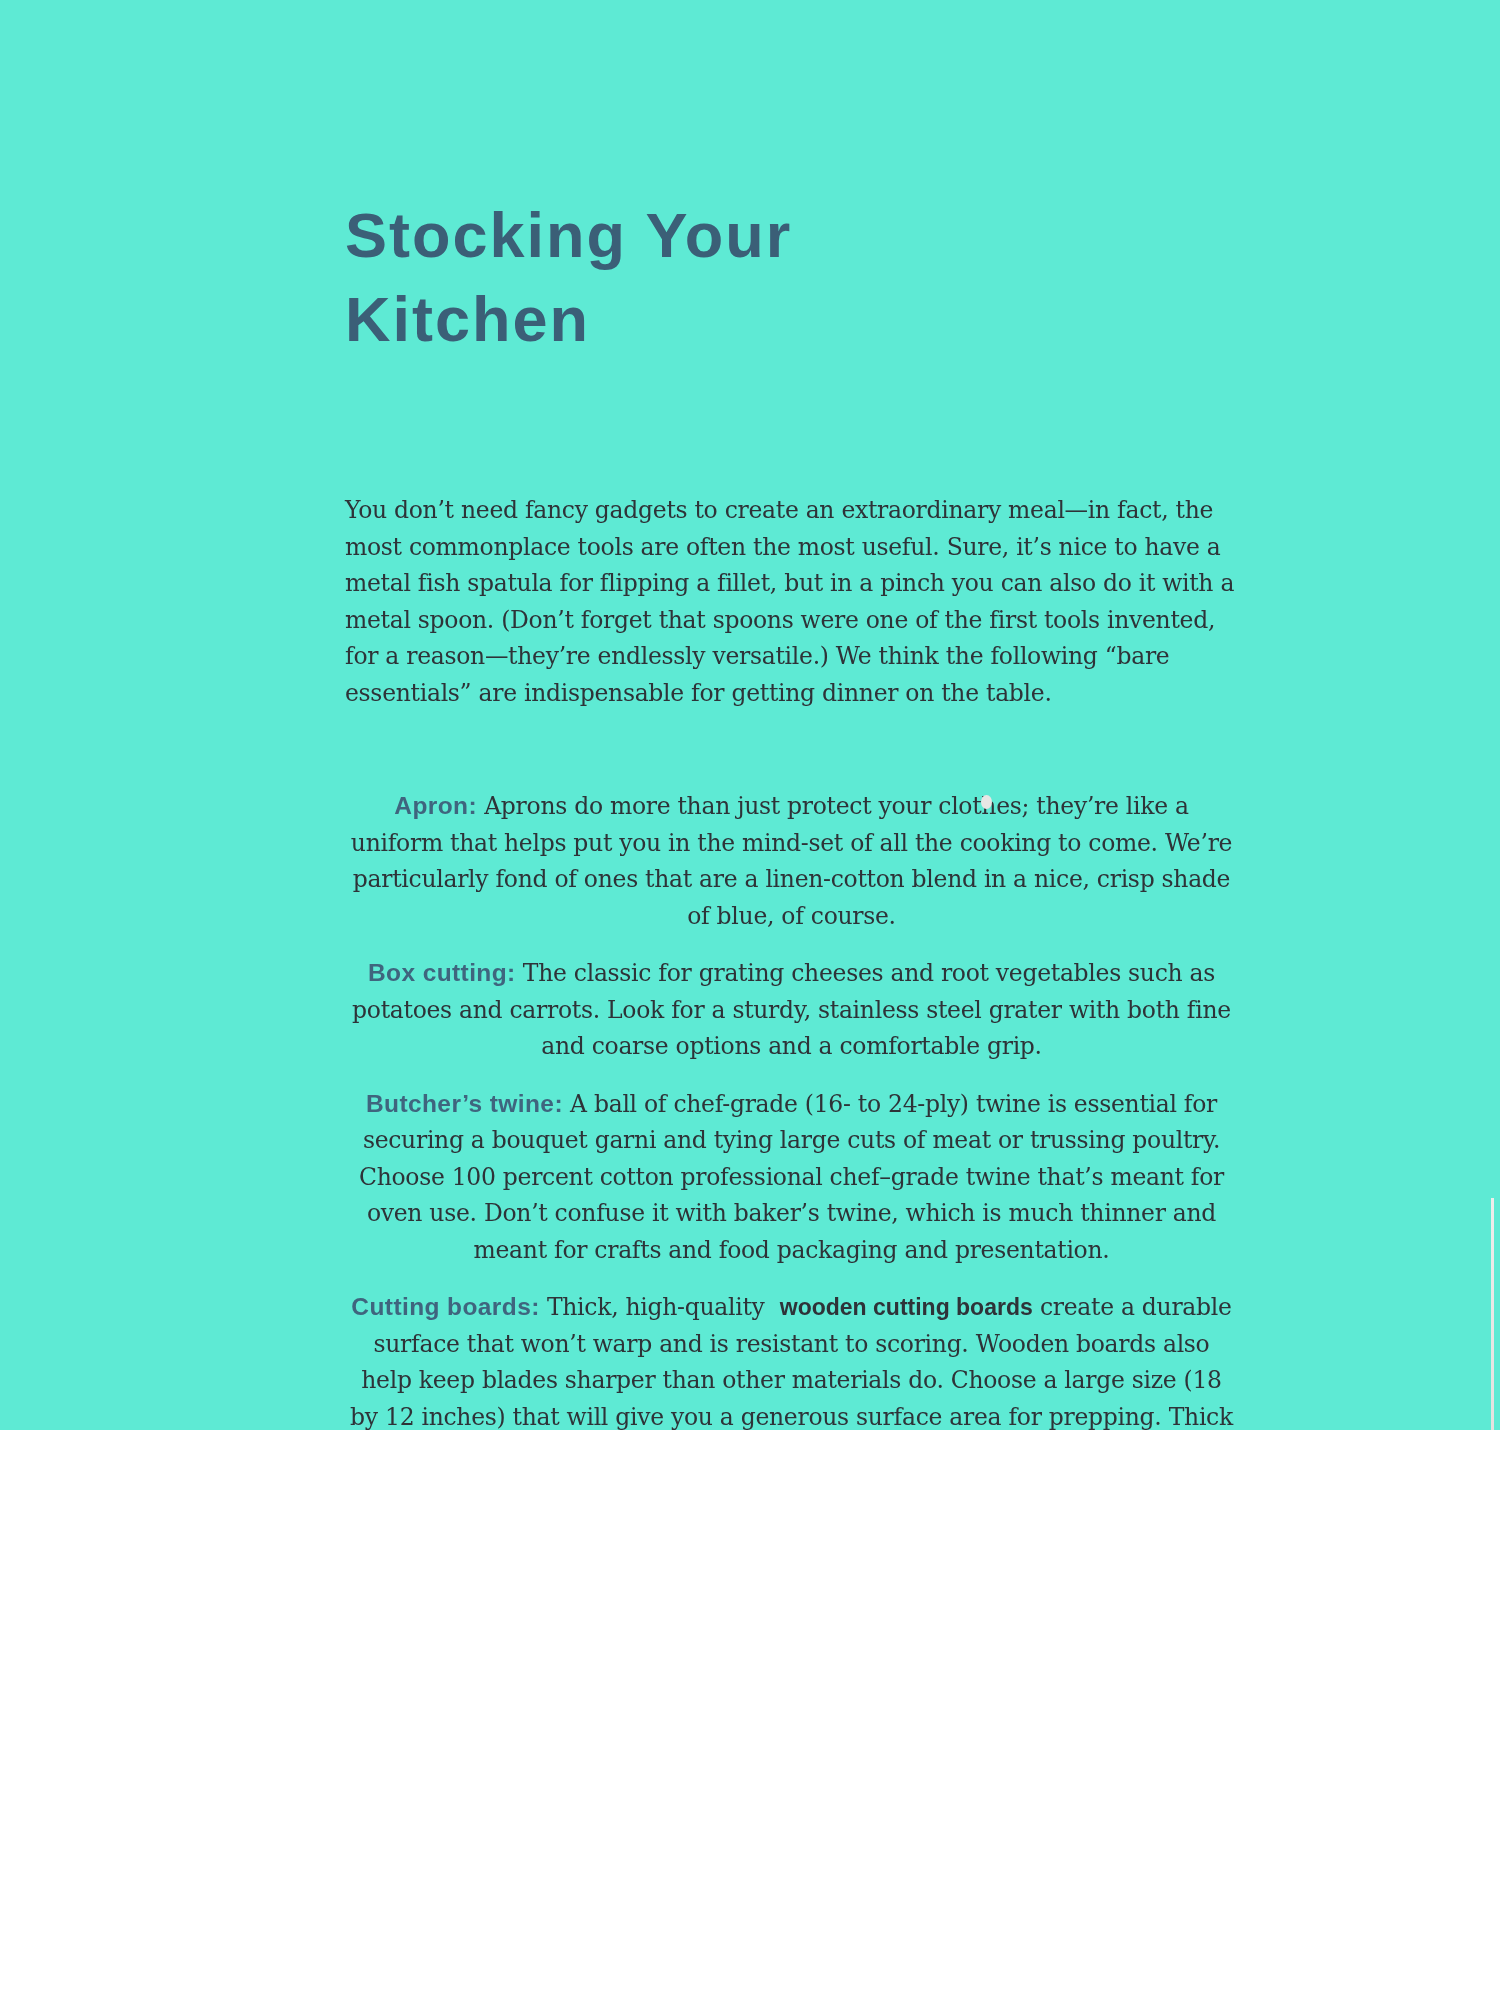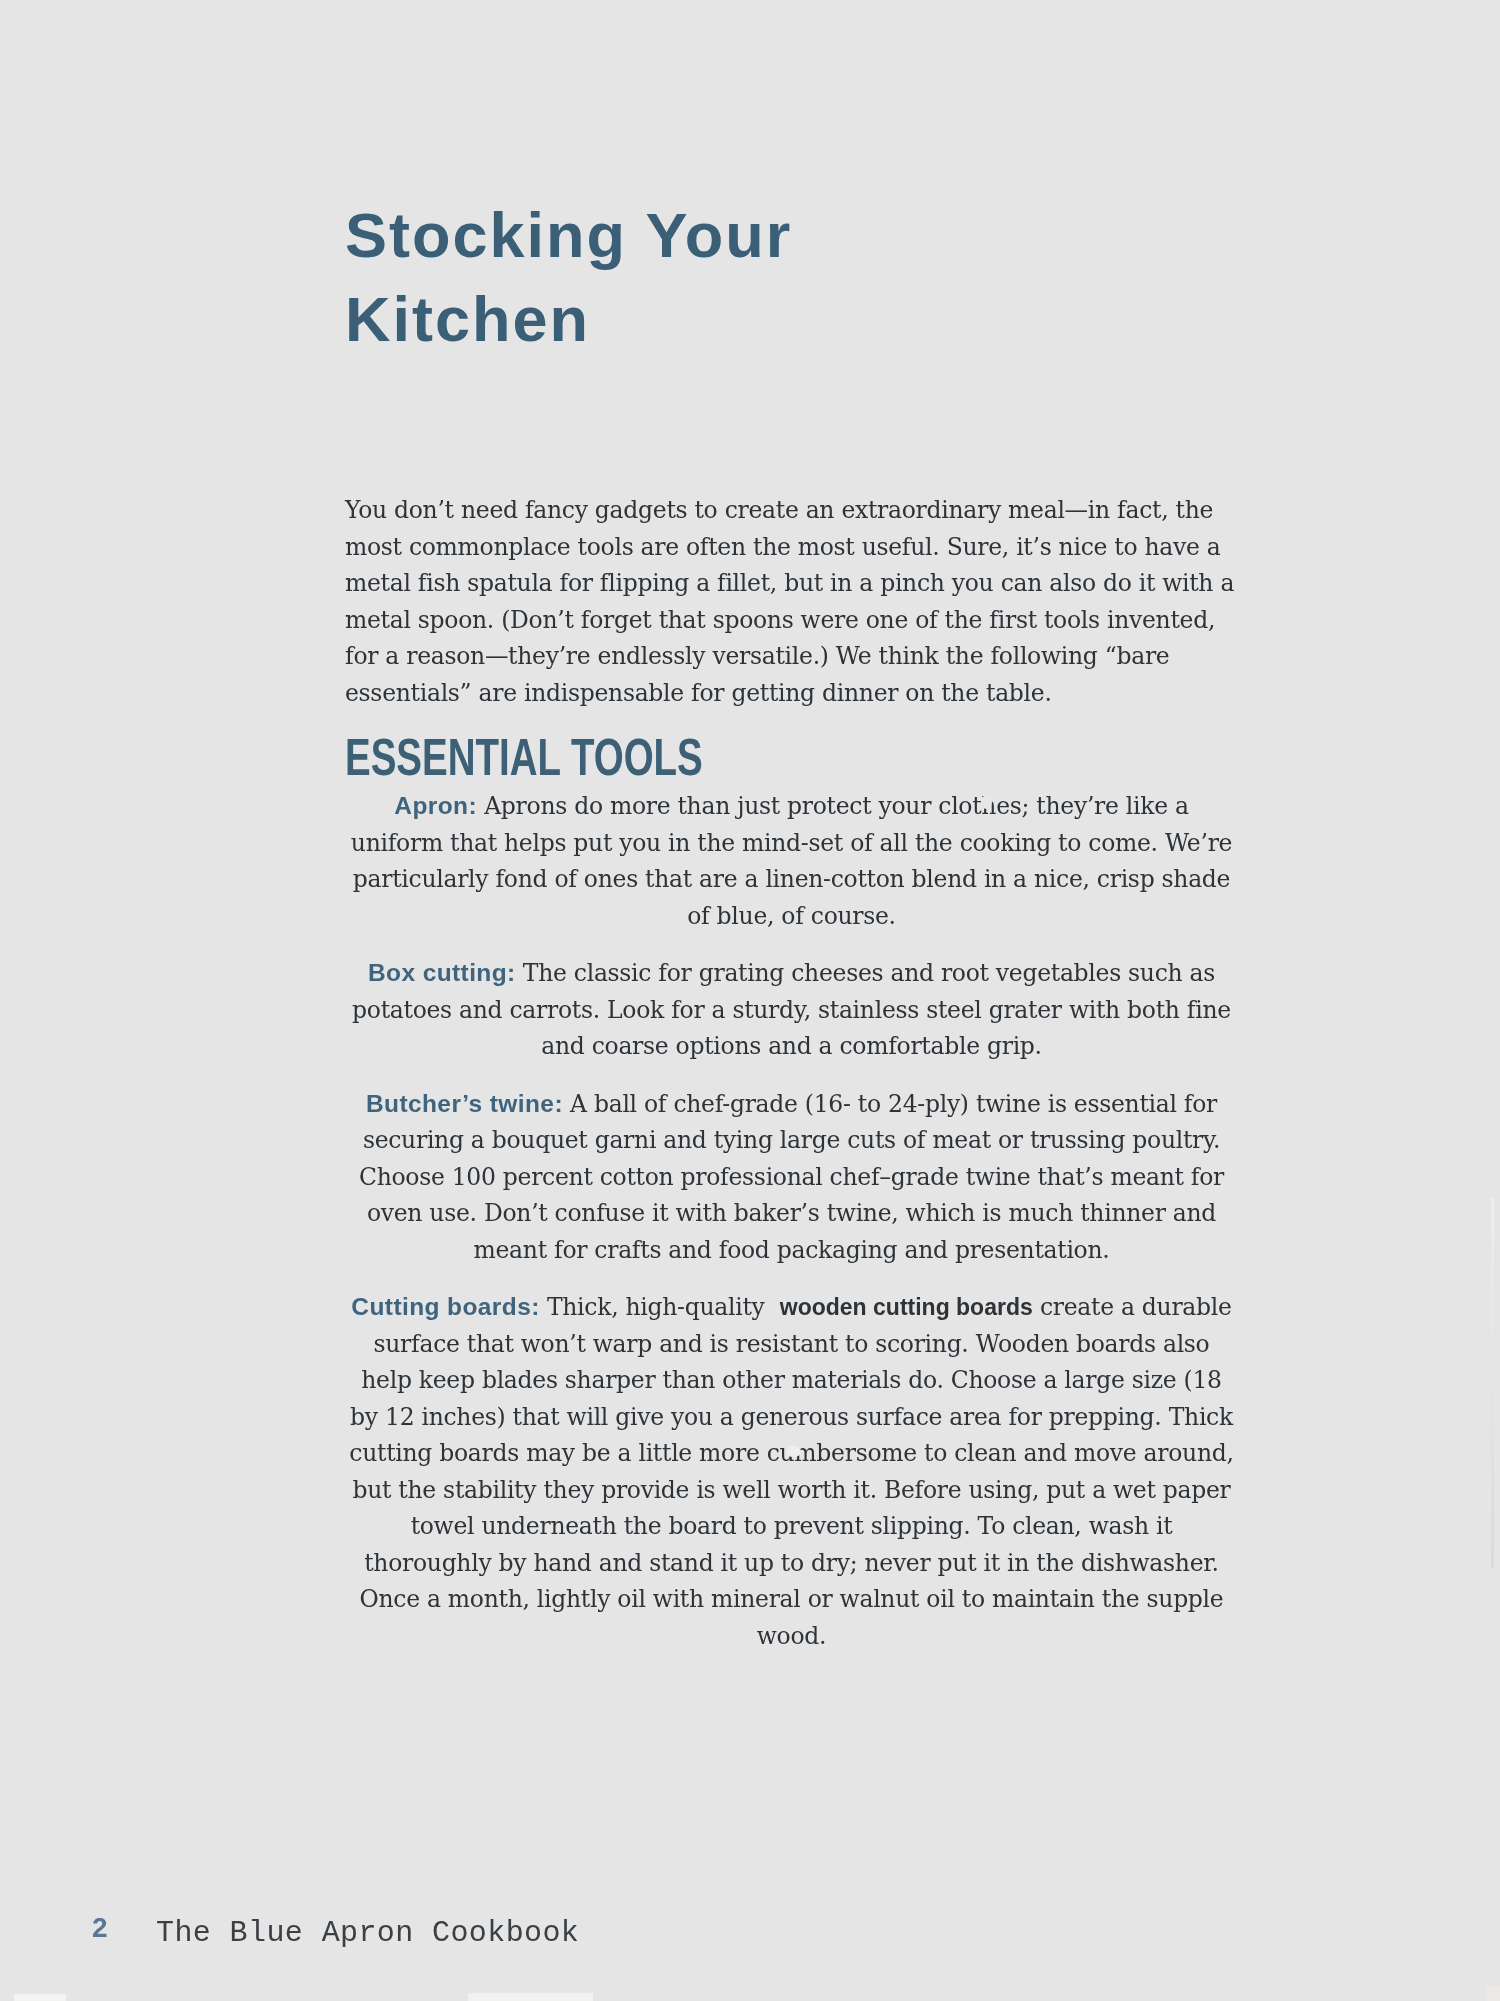--- a/index.html
+++ b/index.html
@@ -3,22 +3,22 @@
 <meta charset="utf-8">
 <style>
   html, body {
     margin: 0;
     padding: 0;
     background: #ffffff;
   }
   #page {
     position: relative;
     width: 1500px;
-    height: 2001px;
-    background: #e5e5e5;
+    height: 1430px;
+    background: #5eead4;
     overflow: hidden;
     font-family: "Liberation Sans", sans-serif;
   }
   .content-col {
     position: absolute;
     left: 345px;
     width: 893px;
   }
   
   #chapter-title {
@@ -123,23 +123,20 @@
 
 <div id="page">
 
   <div id="chapter-title" class="content-col">
     <div>Stocking Your</div>
     <div>Kitchen</div>
   </div>
 
   <div id="intro-paragraph" class="content-col body-serif">You don’t need fancy gadgets to create an extraordinary meal—in fact, the most commonplace tools are often the most useful. Sure, it’s nice to have a metal fish spatula for flipping a fillet, but in a pinch you can also do it with a metal spoon. (Don’t forget that spoons were one of the first tools invented, for a reason—they’re endlessly versatile.) We think the following “bare essentials” are indispensable for getting dinner on the table.</div>
 
-  <div id="section-heading-wrap" class="content-col">
-    <span id="section-heading">ESSENTIAL TOOLS</span>
-  </div>
 
   <div id="tools-list" class="content-col">
       <p class="tool-entry body-serif"><span class="tool-label">Apron:</span> <span>Aprons do more than just protect your clothes; they’re like a uniform that helps put you in the mind-set of all the cooking to come.  We’re particularly fond of ones that are a linen-cotton blend in a nice, crisp shade of blue, of course.</span></p>
       <p class="tool-entry body-serif"><span class="tool-label">Box cutting:</span> <span>The classic for grating cheeses and root vegetables such as potatoes and carrots. Look for a sturdy, stainless steel grater with both fine and coarse options and a comfortable grip.</span></p>
       <p class="tool-entry body-serif"><span class="tool-label">Butcher’s twine:</span> <span>A ball of chef-grade (16- to 24-ply) twine is essential for securing a bouquet garni and tying large cuts of meat or trussing poultry. Choose 100 percent cotton professional chef–grade twine that’s meant for oven use. Don’t confuse it with baker’s twine, which is much thinner and meant for crafts and food packaging and presentation.</span></p>
       <p class="tool-entry body-serif"><span class="tool-label">Cutting boards:</span> <span>Thick, high-quality </span><span class="inline-bold">wooden cutting boards</span><span> create a durable surface that won’t warp and is resistant to scoring. Wooden boards also help keep blades sharper than other materials do. Choose a large size (18 by 12 inches) that will give you a generous surface area for prepping. Thick cutting boards may be a little more cumbersome to clean and move around, but the stability they provide is well worth it. Before using, put a wet paper towel underneath the board to prevent slipping. To clean, wash it thoroughly by hand and stand it up to dry; never put it in the dishwasher. Once a month, lightly oil with mineral or walnut oil to maintain the supple wood.</span></p>
     </div>
 
   <div id="footer">
     <span id="footer-page-number">2</span>

